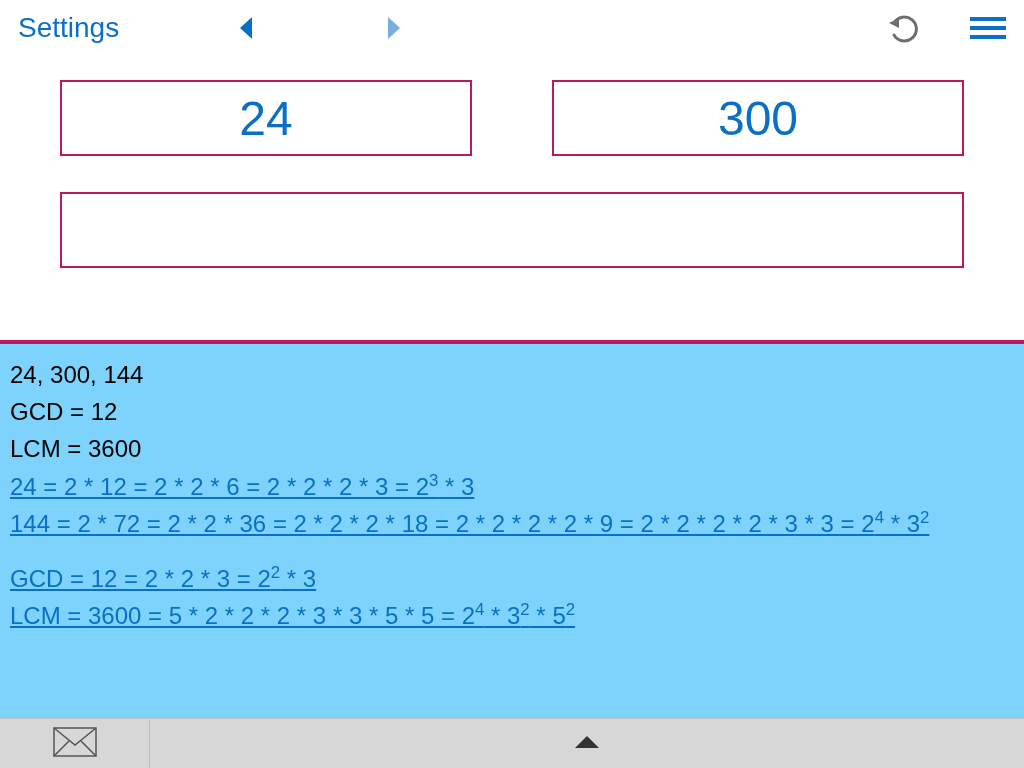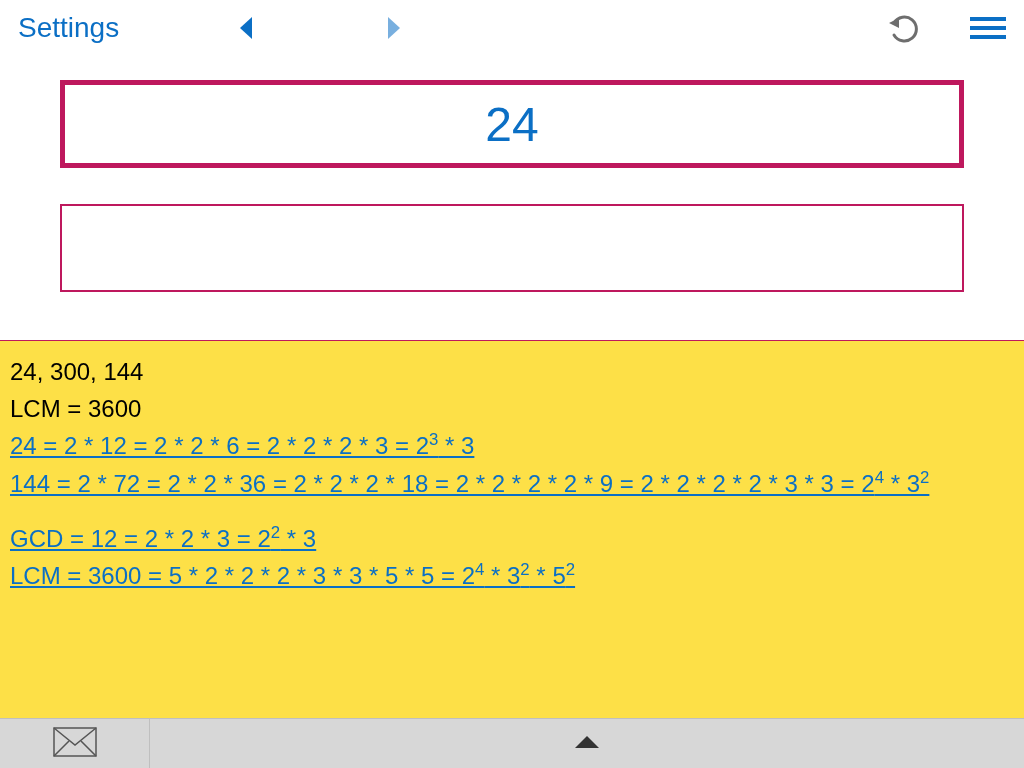--- a/index.html
+++ b/index.html
@@ -55,41 +55,41 @@
     .inputs-area {
       padding: 24px 60px 36px 60px;
     }
     .input-row {
       display: flex;
       gap: 80px;
       margin-bottom: 36px;
     }
     .num-input {
       flex: 1;
-      height: 88px;
-      border: 5px solid #be185d;
+      height: 76px;
+      border: 2px solid #be185d;
       color: #0b6fc5;
       font-size: 48px;
       text-align: center;
       display: flex;
       align-items: center;
       justify-content: center;
       background: #fff;
     }
     .num-input.active {
       border-width: 2px;
     }
     .results-panel {
       position: absolute;
       top: 340px;
       left: 0;
       right: 0;
       bottom: 50px;
-      background: #fde047;
-      border-top: 1px solid #be185d;
+      background: #7dd3fc;
+      border-top: 4px solid #be185d;
       padding: 12px 10px;
       font-size: 24px;
       line-height: 1.55;
       overflow: hidden;
     }
     .results-panel .summary {
       color: #000;
     }
     .results-panel .factor-line {
       color: #0b6fc5;
@@ -153,28 +153,30 @@
   <span class="hamburger">
     <span></span>
       <span></span>
       <span></span>
   </span>
 </div>
 
 <div class="inputs-area">
   <div class="input-row">
     <div class="num-input">24</div>
+    <div class="num-input">300</div>
   </div>
   <div class="input-row">
     <div class="num-input active"></div>
   </div>
 </div>
 
 <div class="results-panel">
   <div class="summary">24, 300, 144</div>
+  <div class="summary">GCD = 12</div>
   <div class="summary">LCM = 3600</div>
 
   <div class="factor-line">
     <span>24 = 2 * 12 = 2 * 2 * 6 = 2 * 2 * 2 * 3 = 2</span><sup>3</sup><span> * 3</span>
   </div>
   <div class="factor-line">
     <span>144 = 2 * 72 = 2 * 2 * 36 = 2 * 2 * 2 * 18 = 2 * 2 * 2 * 2 * 9 = 2 * 2 * 2 * 2 * 3 * 3 = 2</span><sup>4</sup><span> * 3</span><sup>2</sup>
   </div>
 
   <div class="gap"></div>

